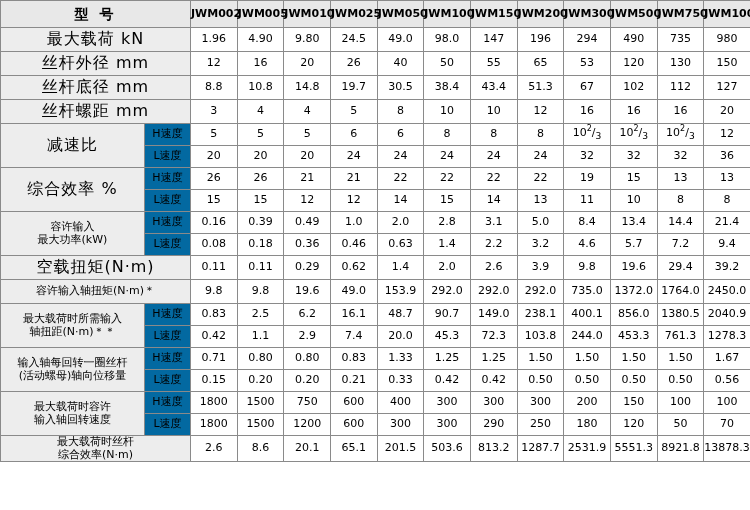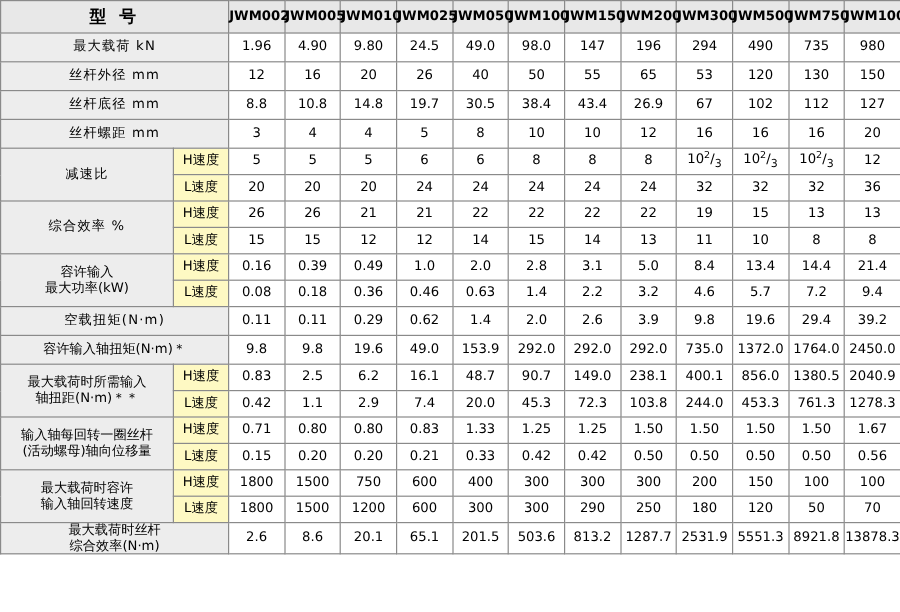--- a/index.html
+++ b/index.html
@@ -29,26 +29,26 @@
     font-size:13px;
     font-weight:bold;
     height:26px;
   }
   .hdr-model{
     font-size:14px;
     letter-spacing:3px;
   }
   .rowlbl{
     background:#ededed;
-    font-size:11px;
+    font-size:16px;
     letter-spacing:1px;
   }
   .rowlbl.small{font-size:11px;letter-spacing:0;text-align:center;}
   .sub{
-    background:#fef9c3;
+    background:#0369a1;
     font-size:11px;
     width:46px;
     letter-spacing:0;
   }
   .val{background:#ffffff;}
   .r{height:24px;}
   .two{height:22px;}
   .lblwrap{display:block;padding:0 2px;}
   sup{font-size:8px;vertical-align:super;line-height:0;}
   .wm{
@@ -142,21 +142,21 @@
           <td class="rowlbl" colspan="2">
             <span class="lblwrap">丝杆底径  mm</span>
           </td>
           <td class="val">8.8</td>
           <td class="val">10.8</td>
           <td class="val">14.8</td>
           <td class="val">19.7</td>
           <td class="val">30.5</td>
           <td class="val">38.4</td>
           <td class="val">43.4</td>
-          <td class="val">26.9</td>
+          <td class="val">51.3</td>
           <td class="val">67</td>
           <td class="val">102</td>
           <td class="val">112</td>
           <td class="val">127</td>
         </tr>
         <tr class="r">
           <td class="rowlbl" colspan="2">
             <span class="lblwrap">丝杆螺距  mm</span>
           </td>
           <td class="val">3</td>

